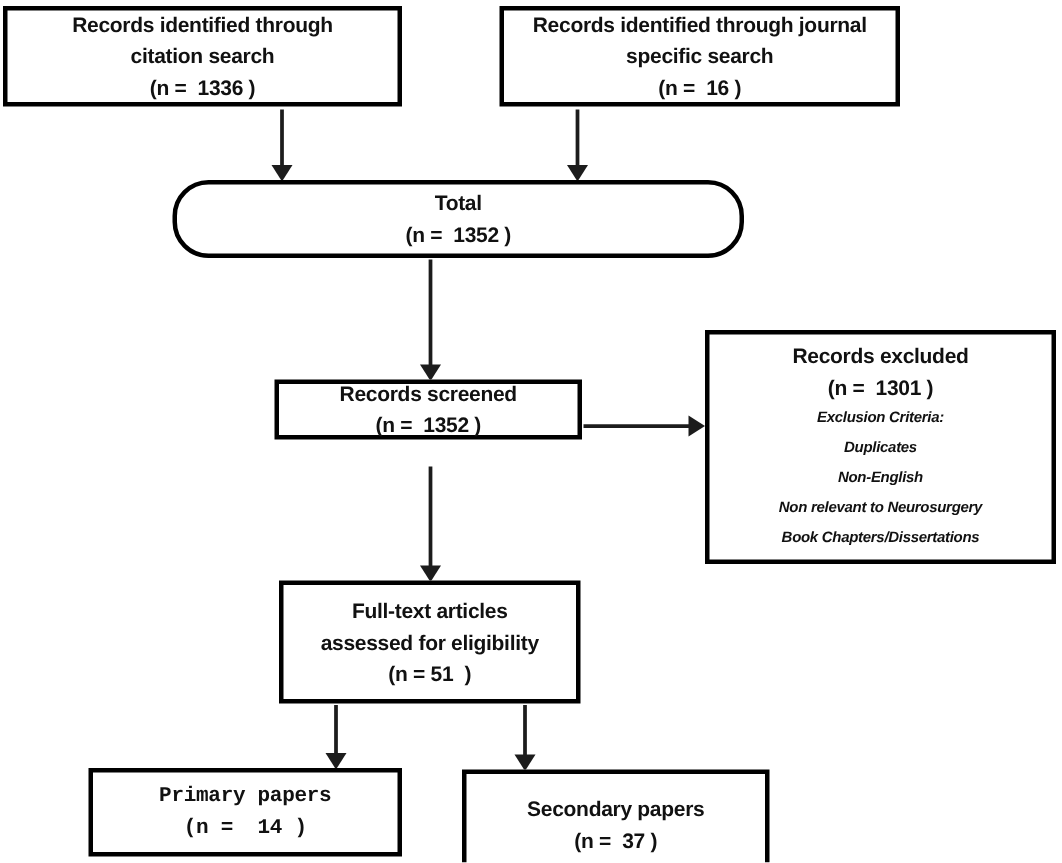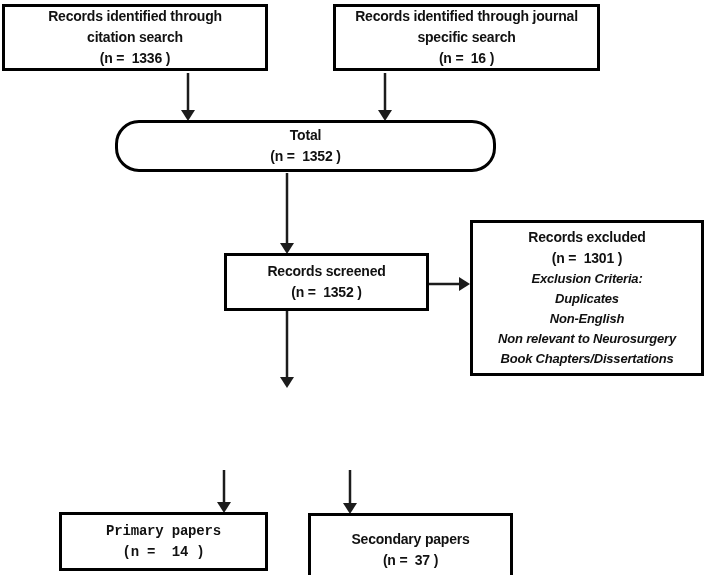--- a/index.html
+++ b/index.html
@@ -30,28 +30,28 @@
   }
   .fbox .txt {
     white-space: pre;
     font-weight: bold;
     font-size: 14px;
     line-height: 21px;
     letter-spacing: -0.2px;
   }
   .fbox .txt.italic {
     font-style: italic;
-    font-size: 13px;
+    font-size: 10px;
     line-height: 20px;
   }
   
   #box-citation  { left: 2px;   top: 4px;   width: 266px; height: 67px; }
   #box-journal   { left: 308px; top: 4px;   width: 267px; height: 67px; margin-left: 25px; }
   #box-total     { left: 115px; top: 120px; width: 381px; height: 52px; border-radius: 24px; }
-  #box-screened  { left: 183px; top: 253px; width: 205px; height: 58px; margin-left: 41px; }
+  #box-screened  { left: 183px; top: 253px; width: 205px; height: 40px; }
   #box-excluded  { left: 470px; top: 206px; width: 234px; height: 156px; margin-top: 14px; }
   #box-fulltext  { left: 186px; top: 387px; width: 201px; height: 82px; }
   #box-primary   { left: 59px;  top: 512px; width: 209px; height: 59px; font-family: Liberation Mono, monospace; }
   #box-secondary { left: 308px; top: 513px; width: 205px; height: 73px; }
 
   #arrow-layer {
     position: absolute;
     left: 0; top: 0;
     width: 708px; height: 575px;
     z-index: 1;
@@ -121,20 +121,25 @@
   <div class="fbox" id="box-excluded">
     <div class="txt">Records excluded
 (n =  1301 )</div>
     <div class="txt italic">Exclusion Criteria:
 Duplicates
 Non-English
 Non relevant to Neurosurgery
 Book Chapters/Dissertations</div>
   </div>
 
+  <div class="fbox" id="box-fulltext">
+    <div class="txt">Full-text articles
+assessed for eligibility
+(n = 51  )</div>
+  </div>
 
   <div class="fbox" id="box-primary">
     <div class="txt">Primary papers
 (n =  14 )</div>
   </div>
 
   <div class="fbox" id="box-secondary">
     <div class="txt">Secondary papers
 (n =  37 )</div>
   </div>

